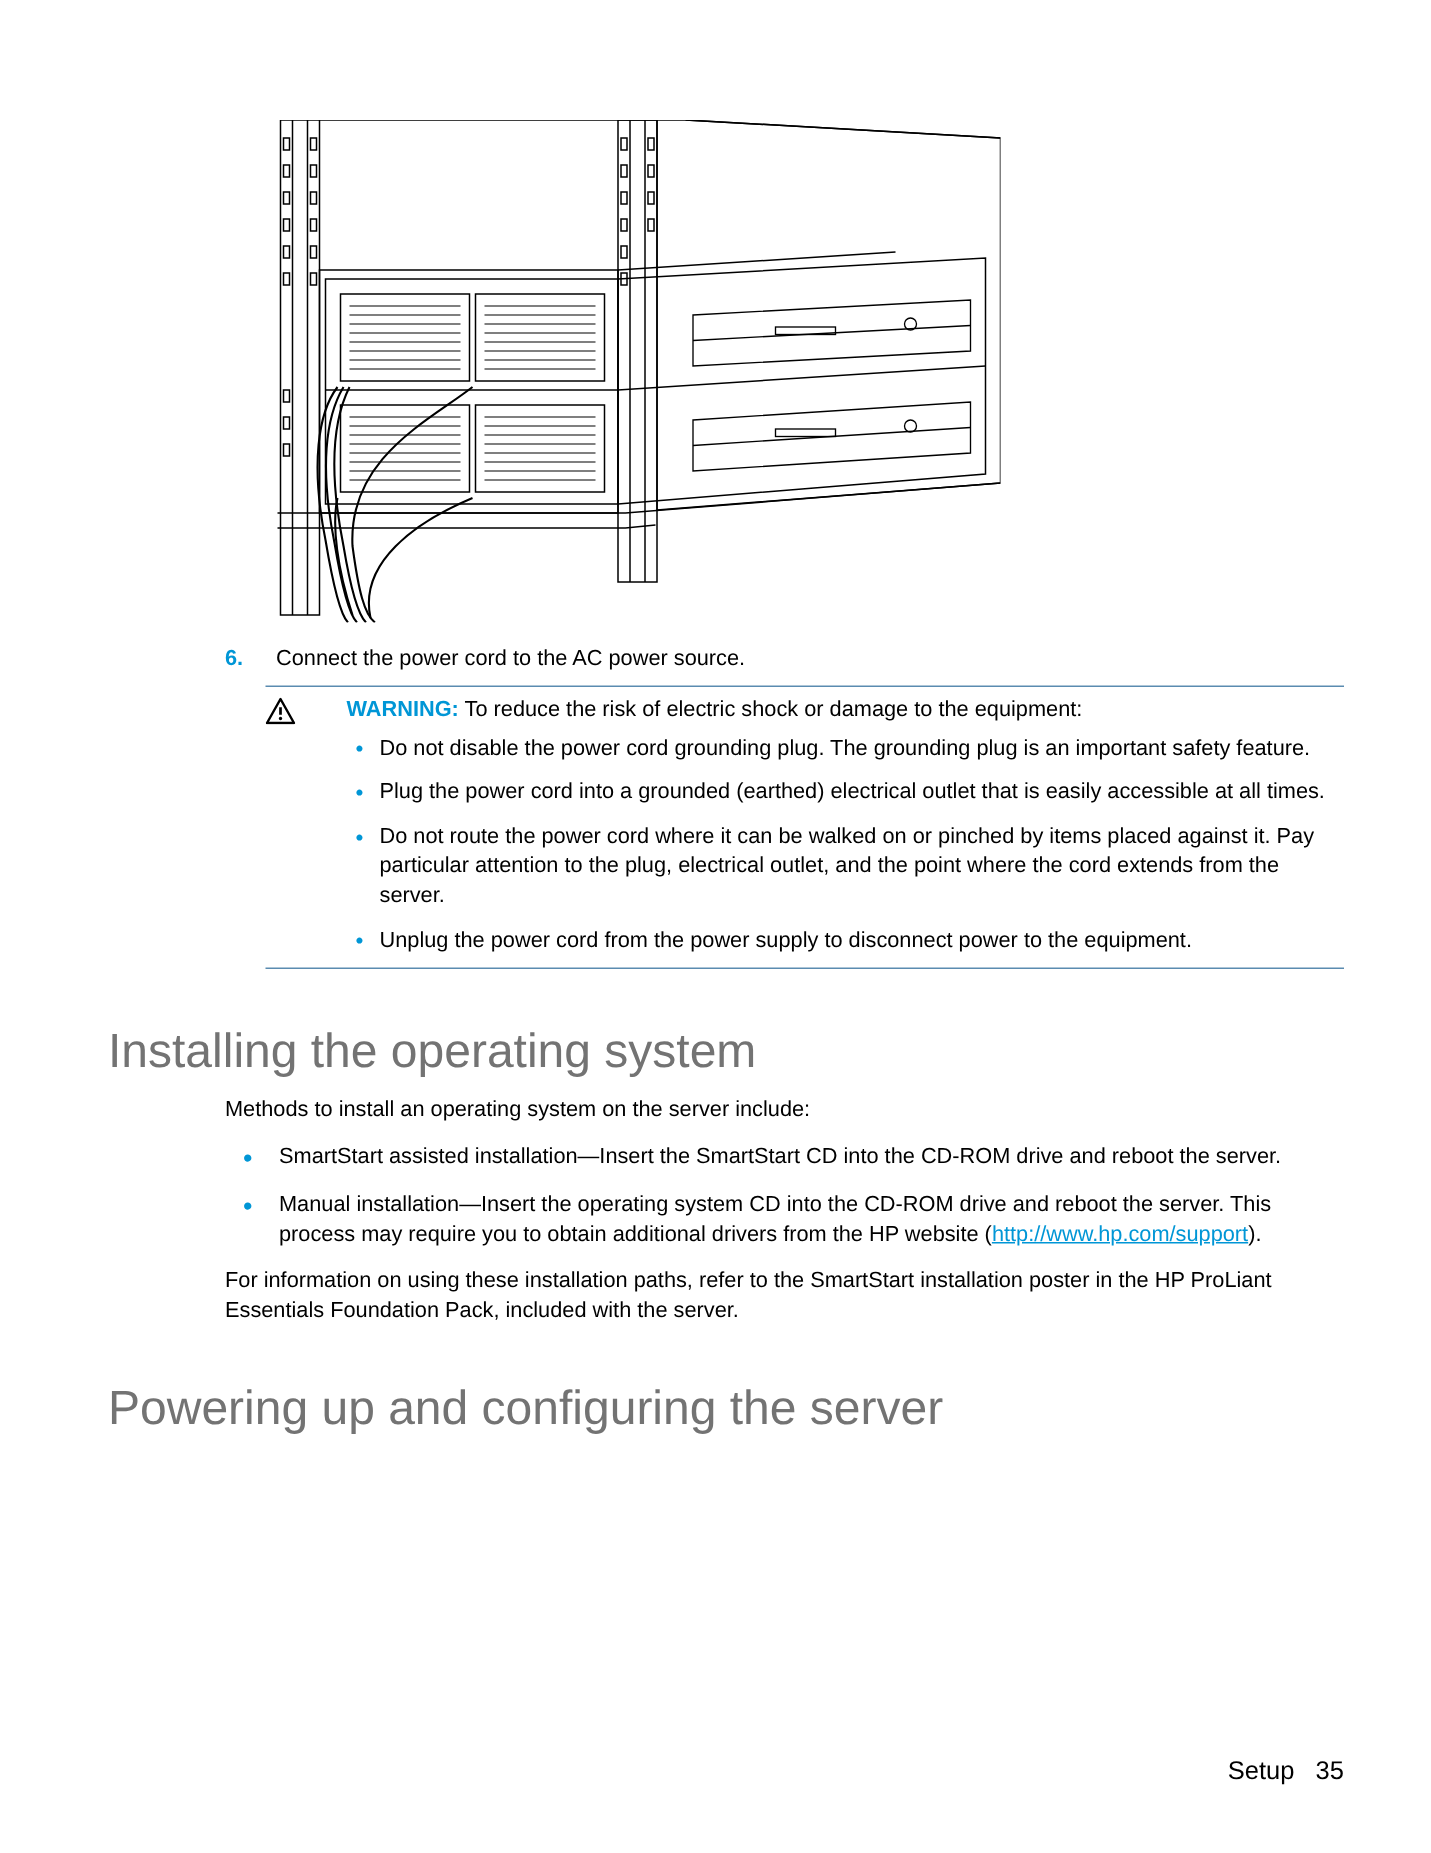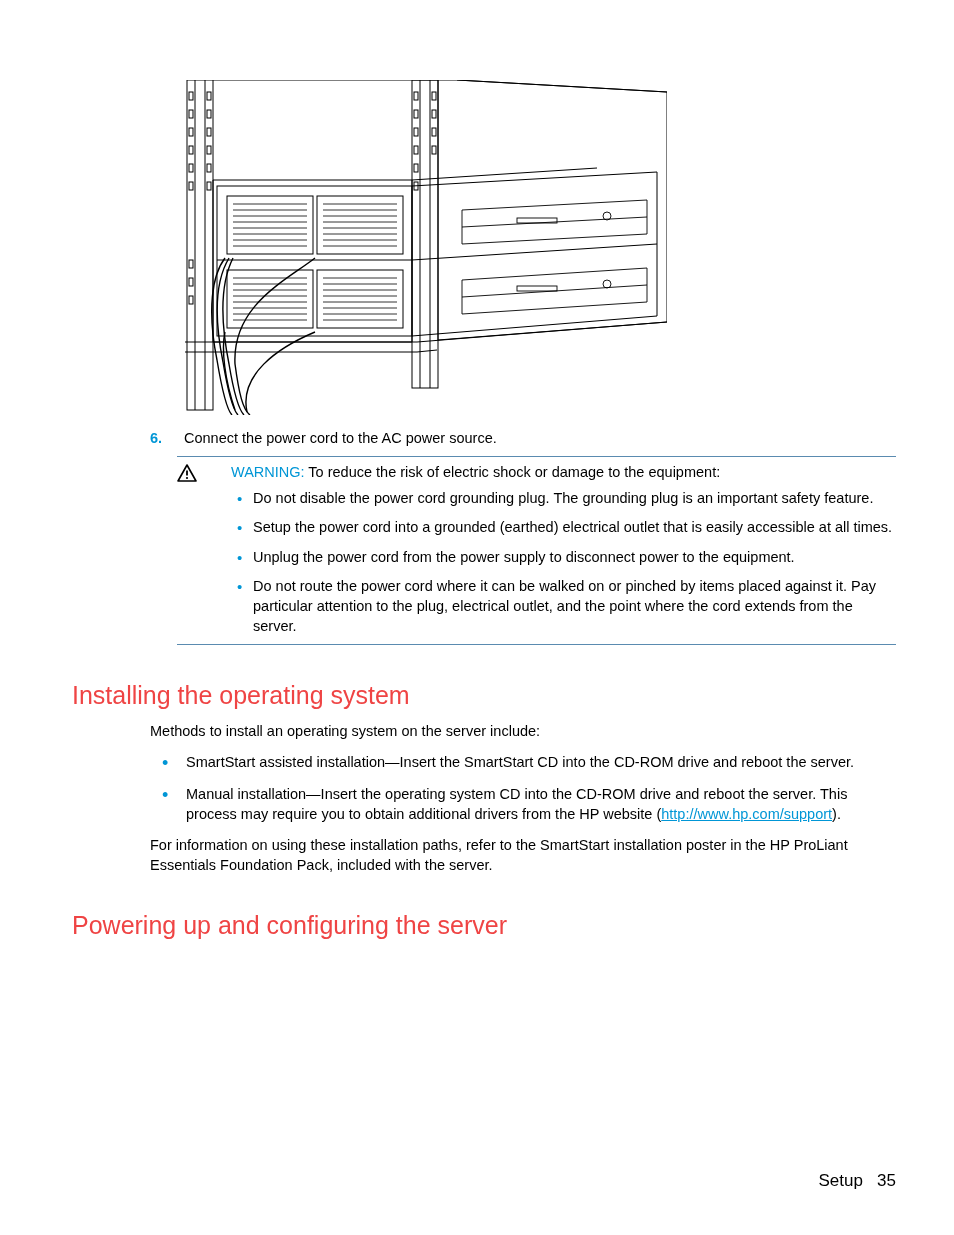--- a/index.html
+++ b/index.html
@@ -60,21 +60,21 @@
     flex-shrink: 0;
     padding-top: 1px;
   }
   .warn-icon svg { display:block; }
   .warn-text-col {
     flex: 1;
     padding-left: 28px;
   }
   .warn-label {
     color: #0096d6;
-    font-weight: normal;
+    font-weight: bold;
   }
   .warn-bullets {
     list-style: none;
     padding: 0;
     margin: 6px 0 0 0;
   }
   .warn-bullets li {
     position: relative;
     padding-left: 22px;
     margin-bottom: 10px;
@@ -82,23 +82,23 @@
   .warn-bullets li:last-child { margin-bottom: 0; }
   .warn-bullets li::before {
     content: "•";
     color: #0096d6;
     position: absolute;
     left: 6px;
     top: 0;
     font-size: 15px;
   }
   h1.section {
-    color: #ef4444;
+    color: #737373;
     font-weight: normal;
-    font-size: 25px;
+    font-size: 32px;
     margin: 36px 0 12px 0;
     padding: 0;
     line-height: 1.15;
   }
   .body-p {
     margin: 0 0 12px 78px;
   }
   a.link {
     color: #0096d6;
     text-decoration: underline;
@@ -268,23 +268,23 @@
           <line x1="10" y1="6.5" x2="10" y2="11.5" stroke="#000" stroke-width="1.8"></line>
           <circle cx="10" cy="14" r="1.1" fill="#000"></circle>
         </svg>
       </span>
       <div class="warn-text-col">
         <div>
           <span class="warn-label">WARNING:</span><span>  To reduce the risk of electric shock or damage to the equipment:</span>
         </div>
         <ul class="warn-bullets">
           <li>Do not disable the power cord grounding plug. The grounding plug is an important safety feature.</li>
-          <li>Setup the power cord into a grounded (earthed) electrical outlet that is easily accessible at all times.</li>
+          <li>Plug the power cord into a grounded (earthed) electrical outlet that is easily accessible at all times.</li>
+          <li>Do not route the power cord where it can be walked on or pinched by items placed against it. Pay particular attention to the plug, electrical outlet, and the point where the cord extends from the server.</li>
           <li>Unplug the power cord from the power supply to disconnect power to the equipment.</li>
-          <li>Do not route the power cord where it can be walked on or pinched by items placed against it. Pay particular attention to the plug, electrical outlet, and the point where the cord extends from the server.</li>
         </ul>
       </div>
     </div>
   </div>
 
   <h1 class="section">Installing the operating system</h1>
 
 
   <p class="body-p">Methods to install an operating system on the server include:</p>
 

